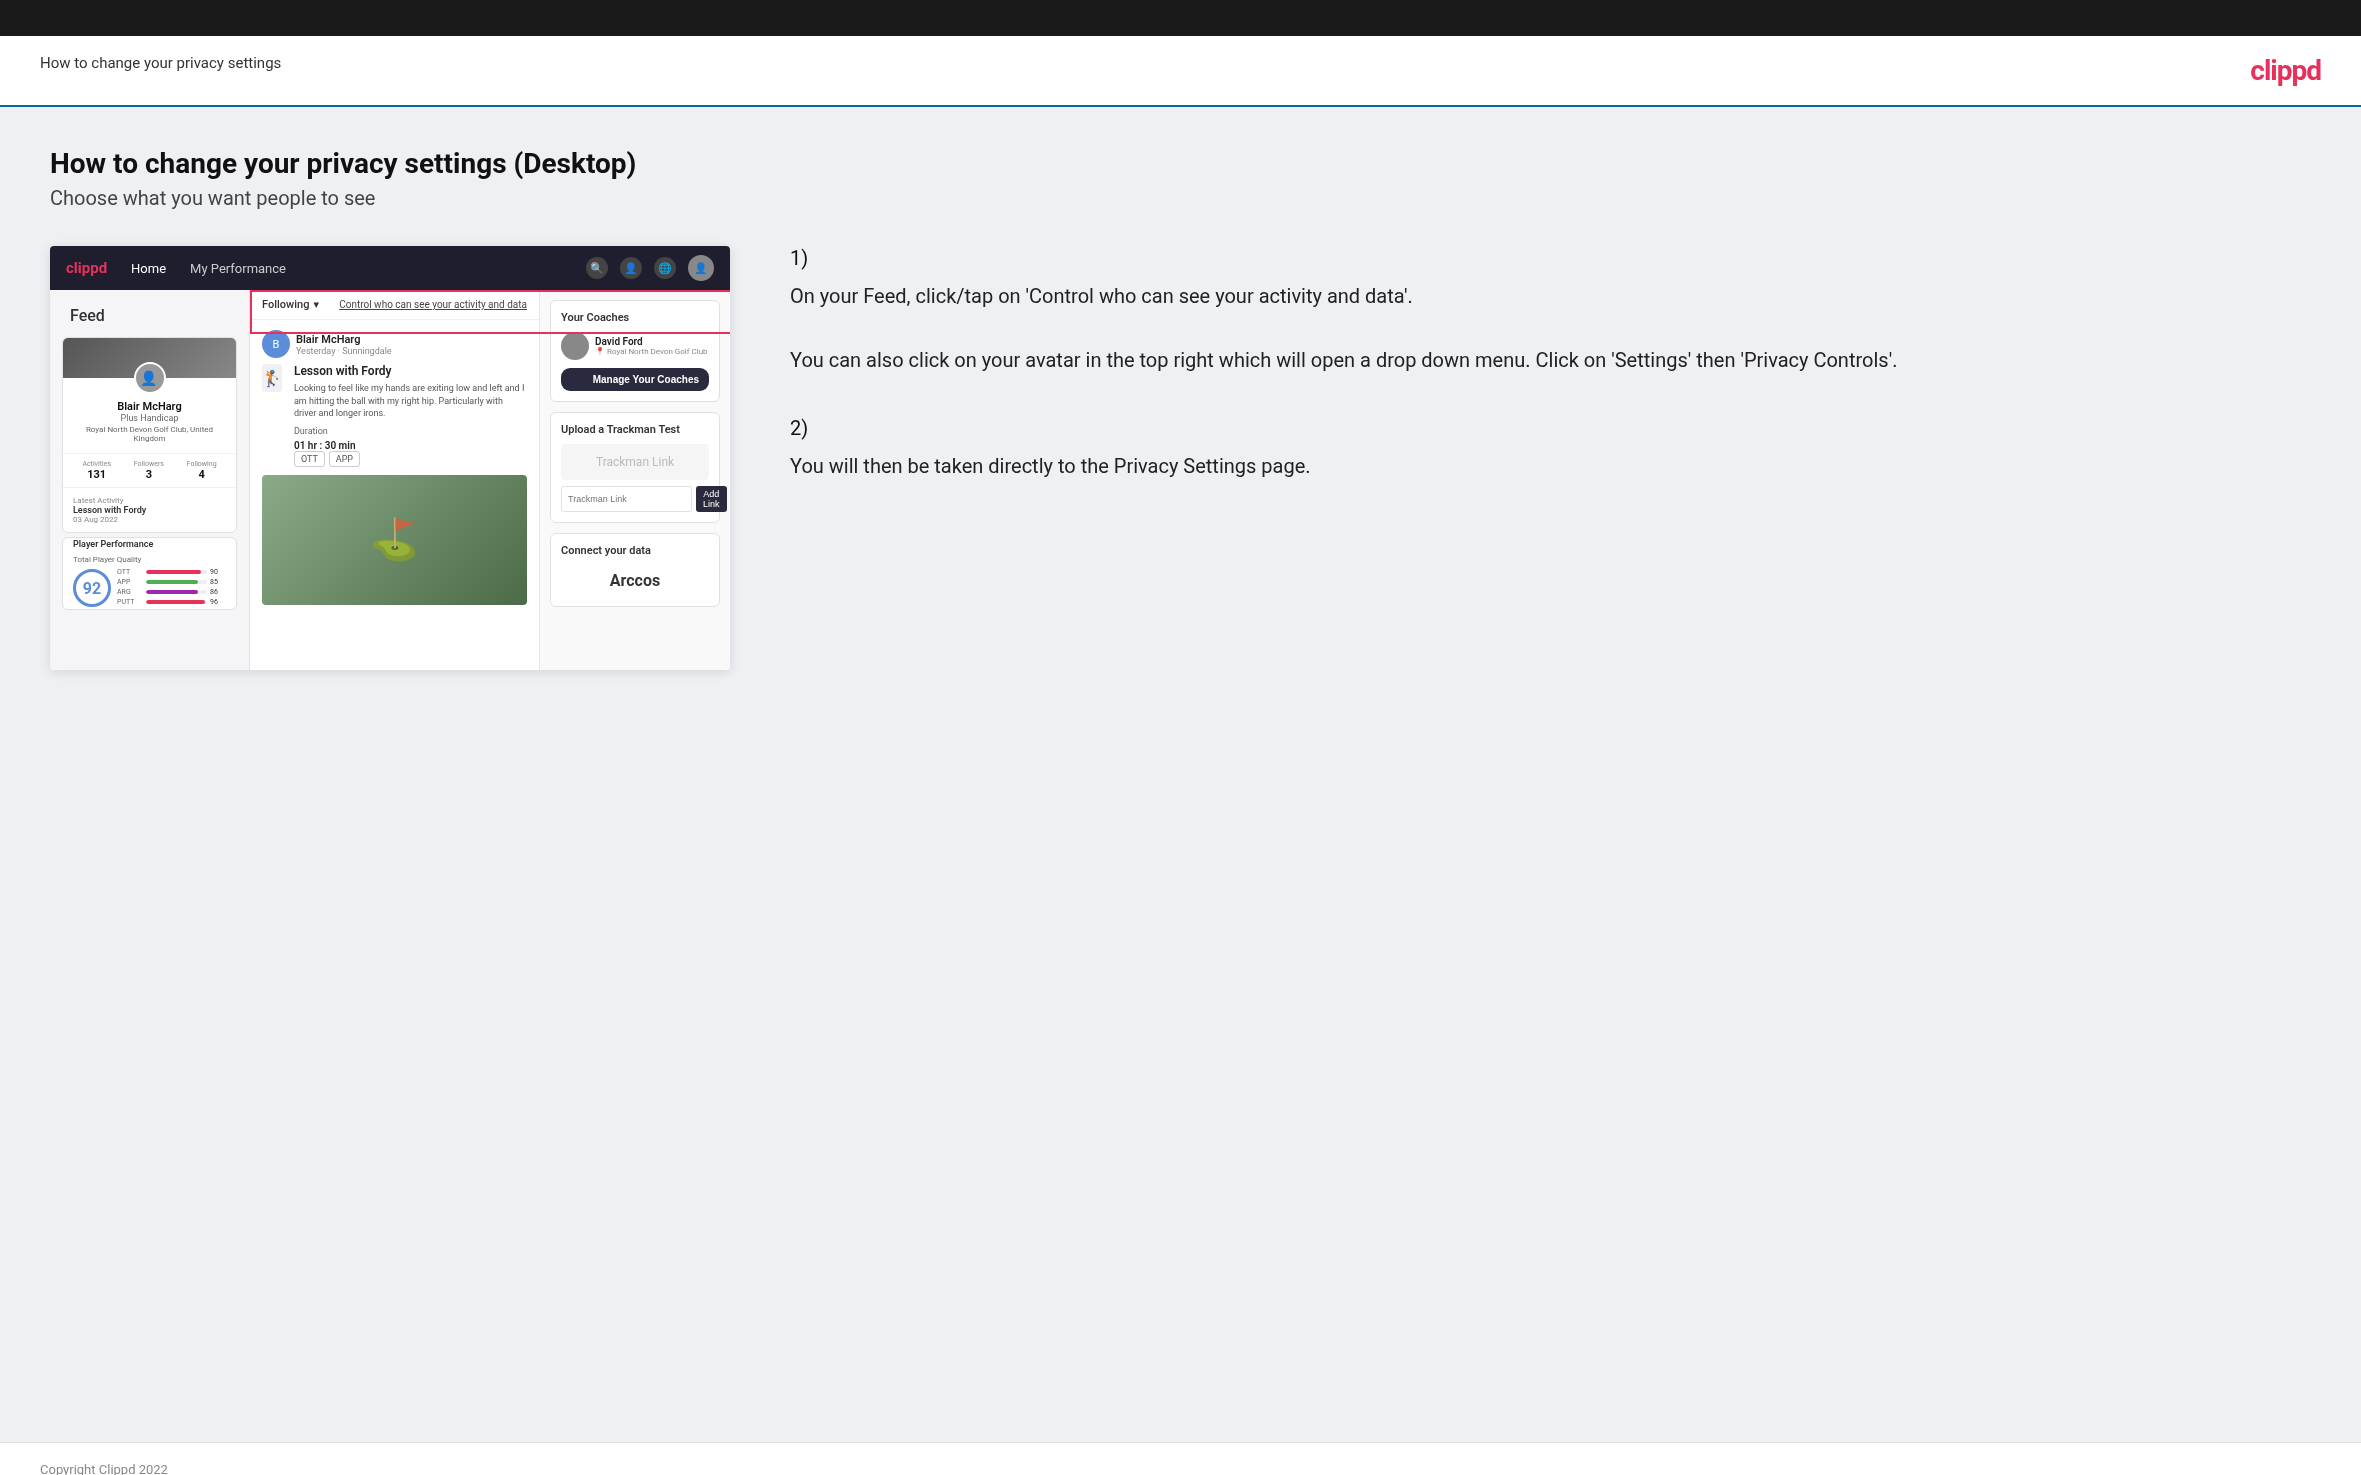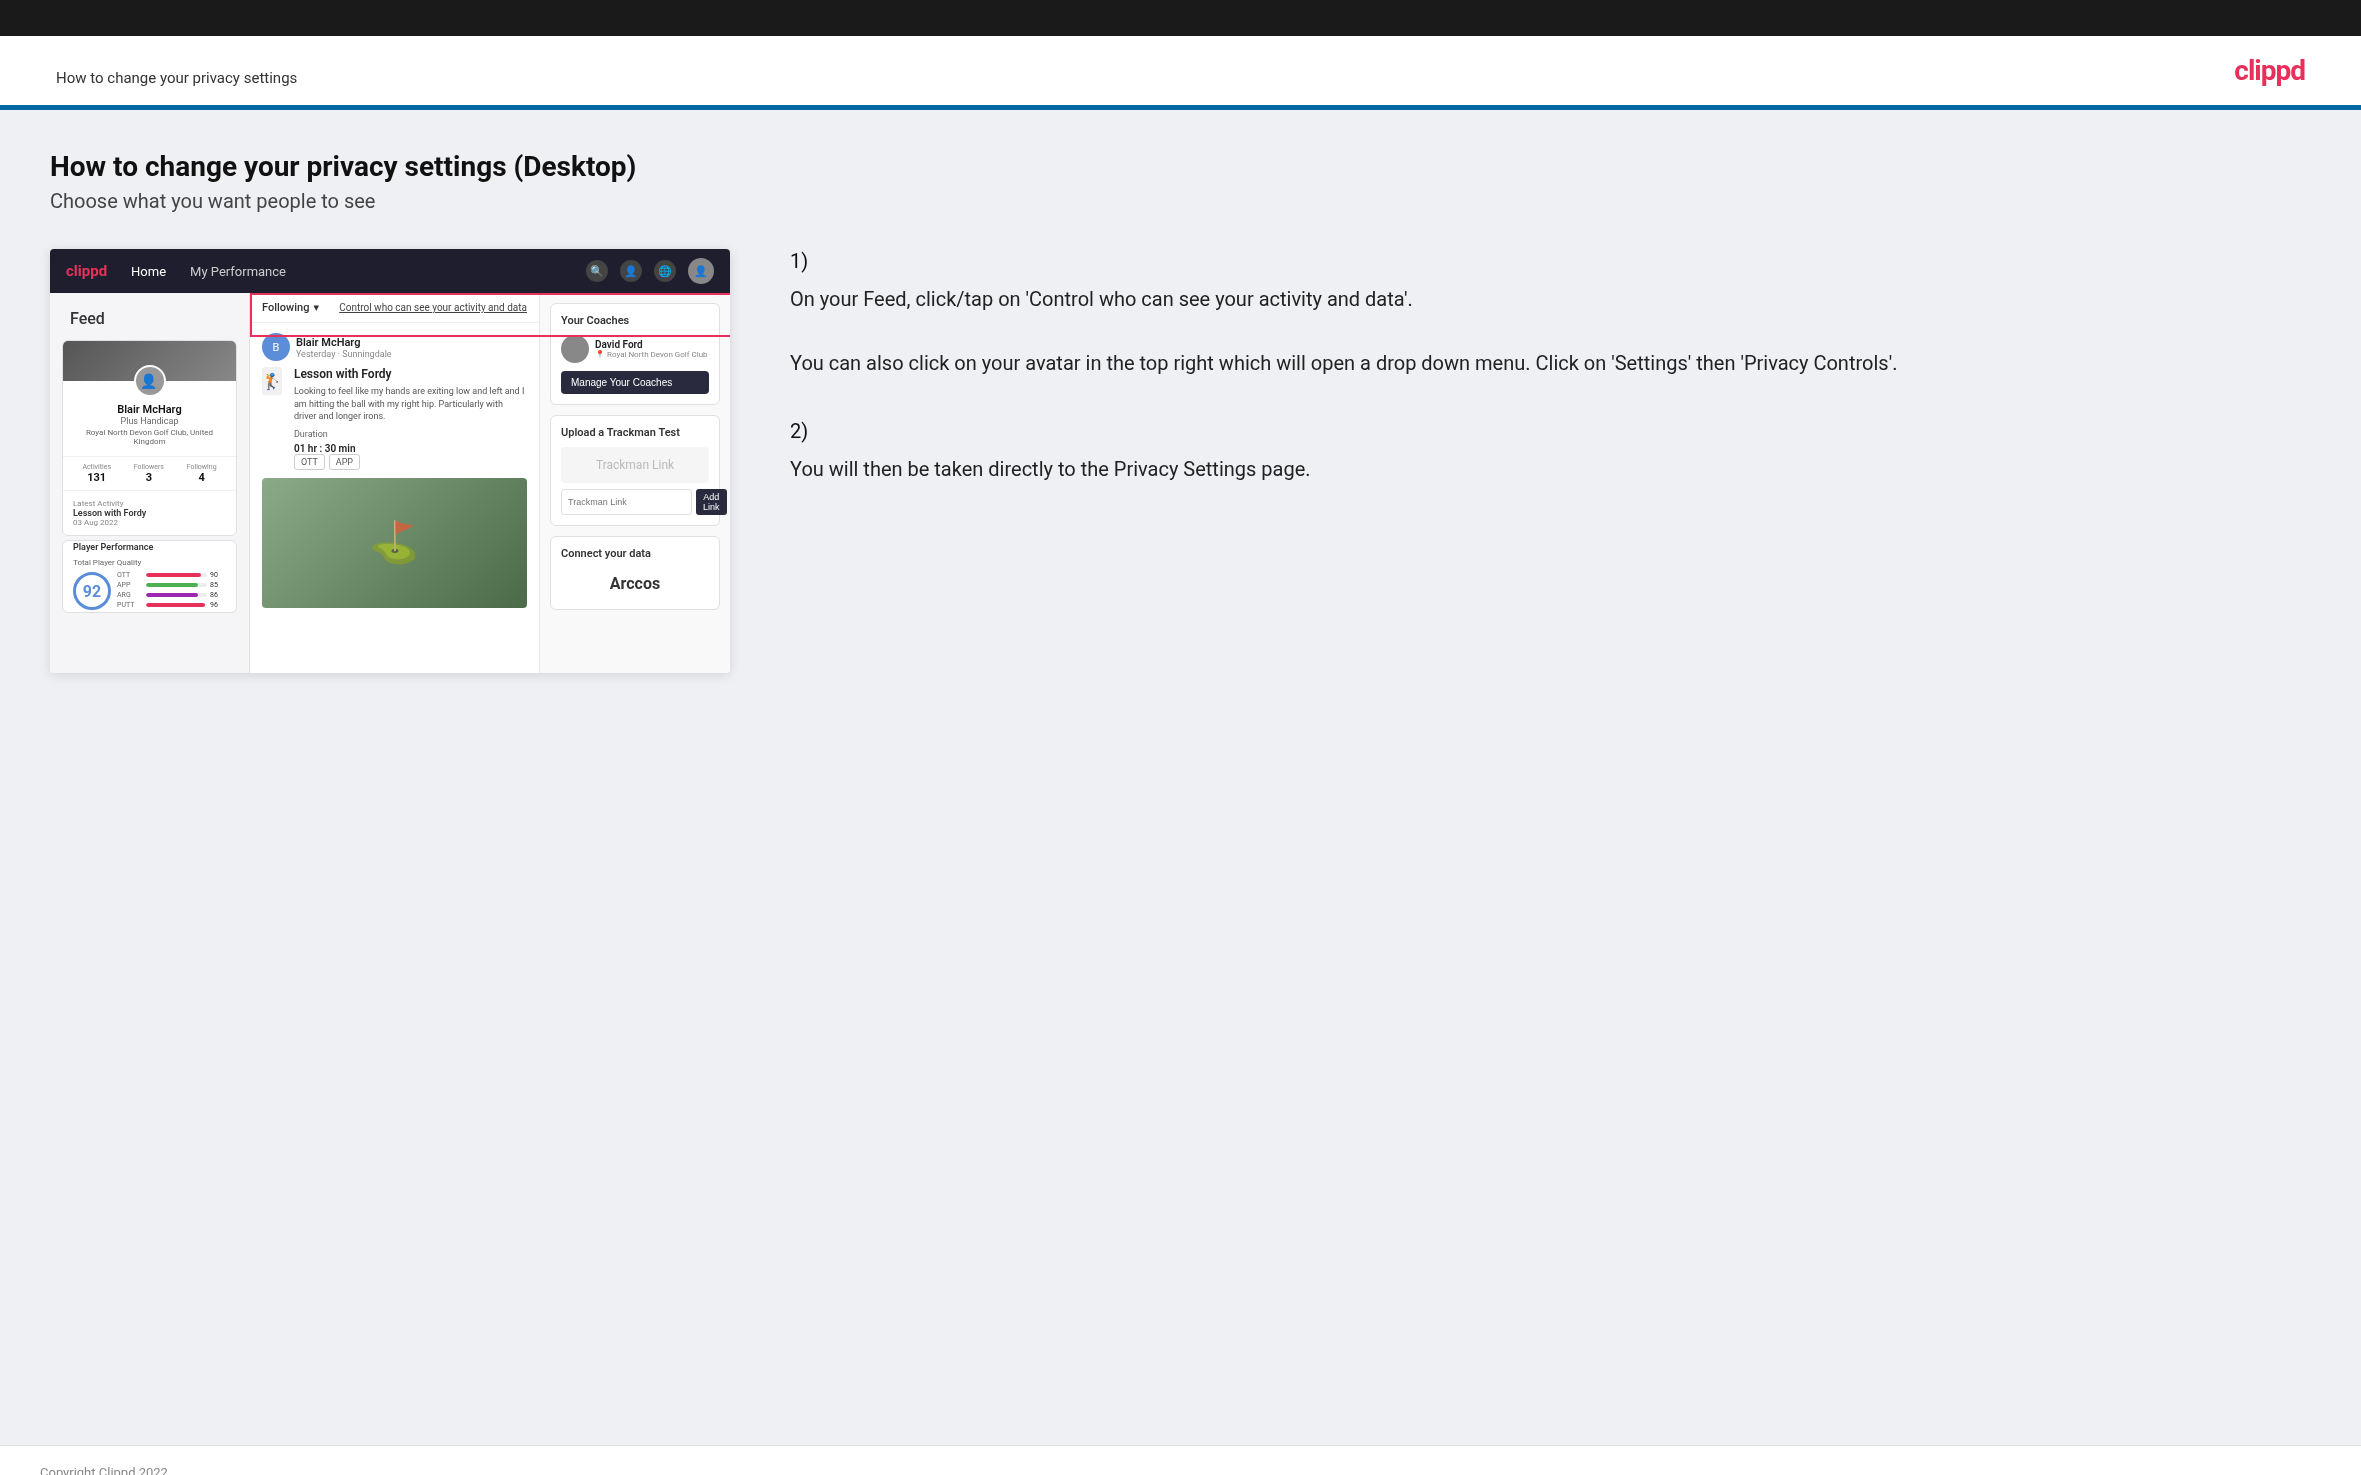--- a/index.html
+++ b/index.html
@@ -12,24 +12,24 @@
 
     
     .top-bar {
       background: #1a1a1a;
       height: 36px;
     }
 
     
     .site-header {
       display: flex;
-      align-items: flex-end;
+      align-items: flex-start;
       justify-content: space-between;
-      padding: 18px 56px;
-      border-bottom: 5px solid #0369a1;
+      padding: 18px 40px;
+      border-bottom: 2px solid #0369a1;
     }
     .site-header .page-title-text {
       font-size: 15px;
       color: #333;
     }
     .logo {
       font-size: 28px;
       font-weight: 700;
       color: #e8315a;
       letter-spacing: -1px;
@@ -445,26 +445,26 @@
       font-size: 8px;
       color: #888;
       display: flex;
       align-items: center;
       gap: 2px;
     }
     .app-manage-coaches-btn {
       background: #2a2a3e;
       color: #fff;
       border: none;
-      border-radius: 4px;
+      border-radius: 9px;
       padding: 6px 10px;
       font-size: 10px;
-      font-weight: 400;
+      font-weight: 700;
       width: 100%;
-      text-align: left;
+      text-align: right;
       cursor: pointer;
     }
     .app-trackman-section {
       background: #fff;
       border: 1px solid #e0e0e0;
       border-radius: 6px;
       padding: 10px;
       margin-bottom: 10px;
     }
     .app-trackman-placeholder {

